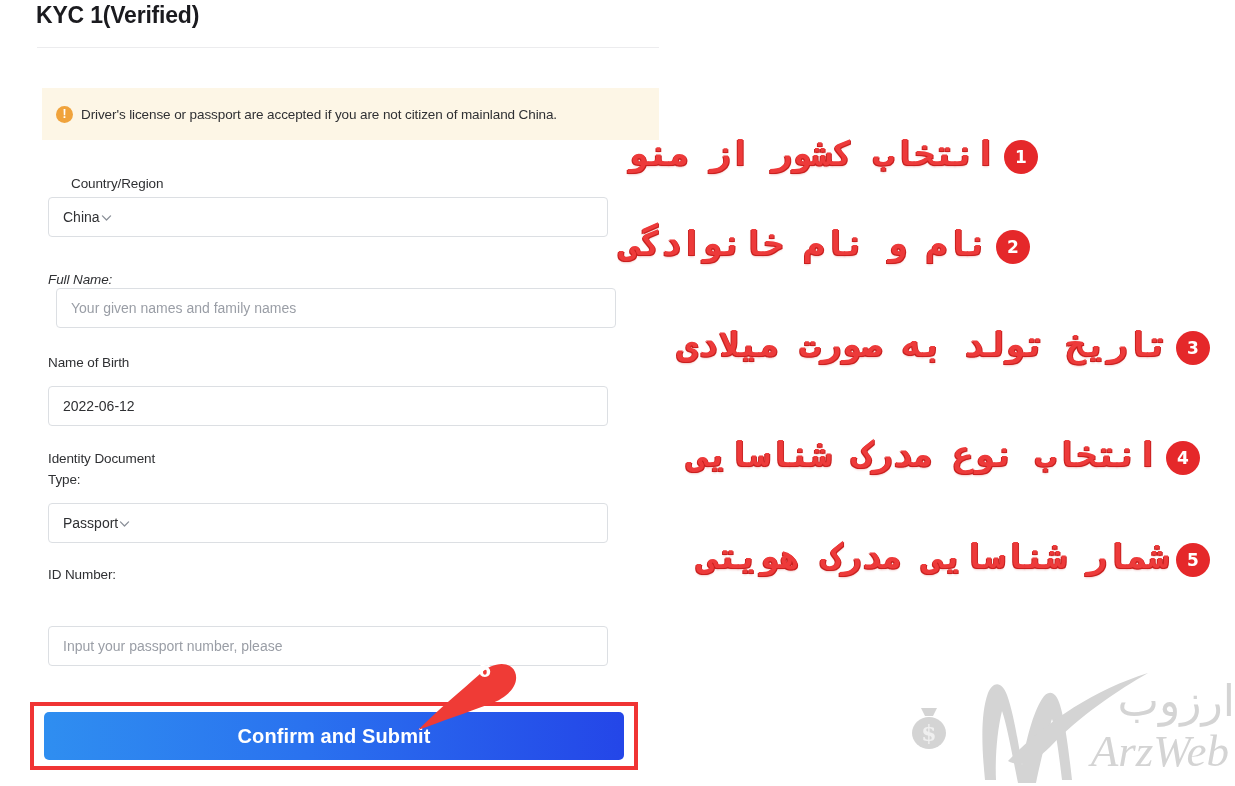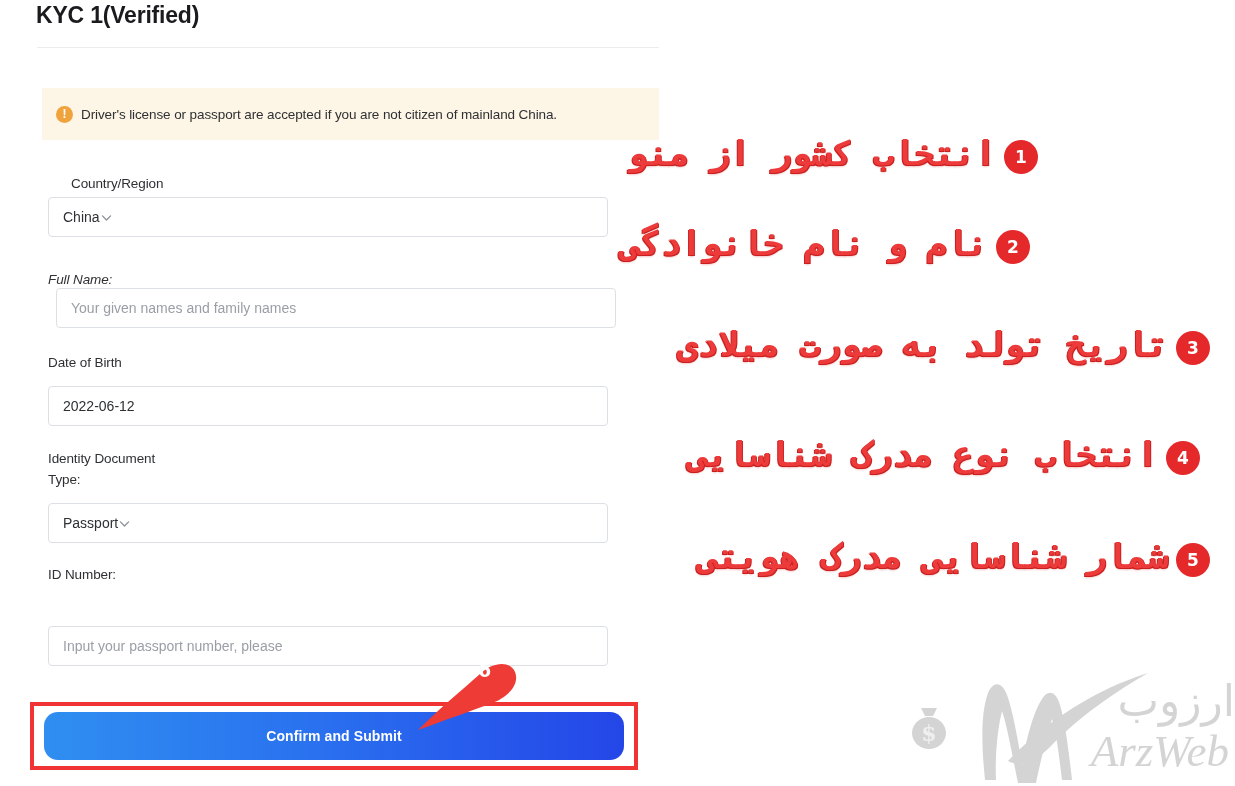--- a/index.html
+++ b/index.html
@@ -138,24 +138,24 @@
     border: 4px solid #f03434;
     background: #ffffff;
   }
   #submit-button {
     position: absolute;
     left: 44px;
     top: 712px;
     width: 580px;
     height: 48px;
     border: none;
-    border-radius: 14px;
+    border-radius: 5px;
     background: linear-gradient(90deg, #2f8ef0 0%, #2a72ef 45%, #2446e8 100%);
     color: #ffffff;
-    font-size: 14px;
+    font-size: 20px;
     font-weight: 700;
     font-family: "Liberation Sans", sans-serif;
     cursor: pointer;
     letter-spacing: 0.1px;
   }
 
   
   .annotation {
     position: absolute;
     display: flex;
@@ -271,21 +271,21 @@
             <path d="M3 6l5 5 5-5"></path>
           </svg>
       </span>
     </div>
 
     <div class="field-label" id="label-fullname">Full Name:</div>
     <div class="field-control" id="input-fullname">
       <span class="placeholder-text">Your given names and family names</span>
     </div>
 
-    <div class="field-label" id="label-dob">Date of Birth</div>
+    <div class="field-label" id="label-dob">Name of Birth</div>
     <div class="field-control" id="input-dob">
       <span class="value-text">2022-06-12</span>
     </div>
 
     <div class="field-label" id="label-idtype">Identity Document
 Type:</div>
     <div class="field-control select" id="input-idtype">
       <span class="value-text">Passport</span>
       <span class="chevron">
         <svg viewBox="0 0 16 16" width="13" height="13" fill="none" stroke="#8a8f98" stroke-width="1.6" stroke-linecap="round" stroke-linejoin="round">

